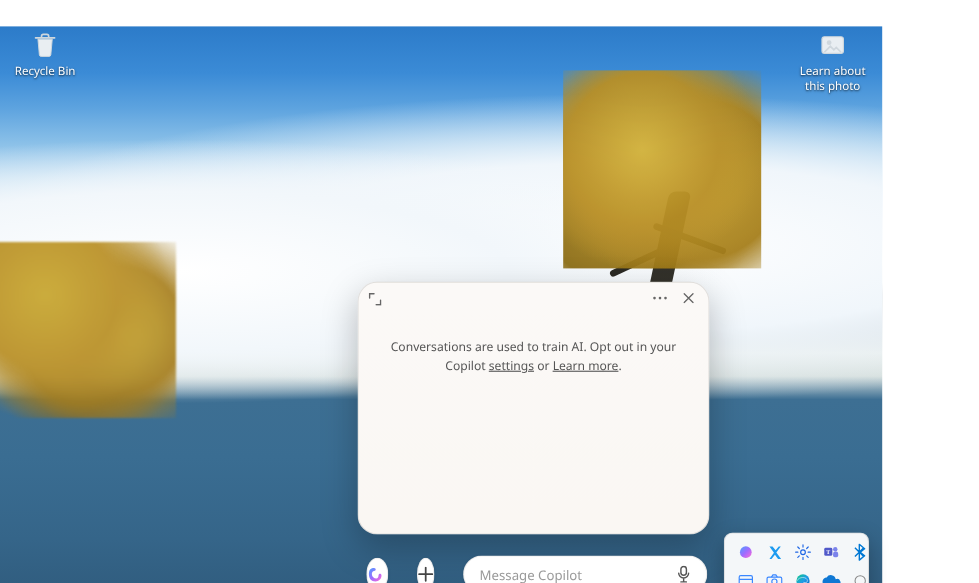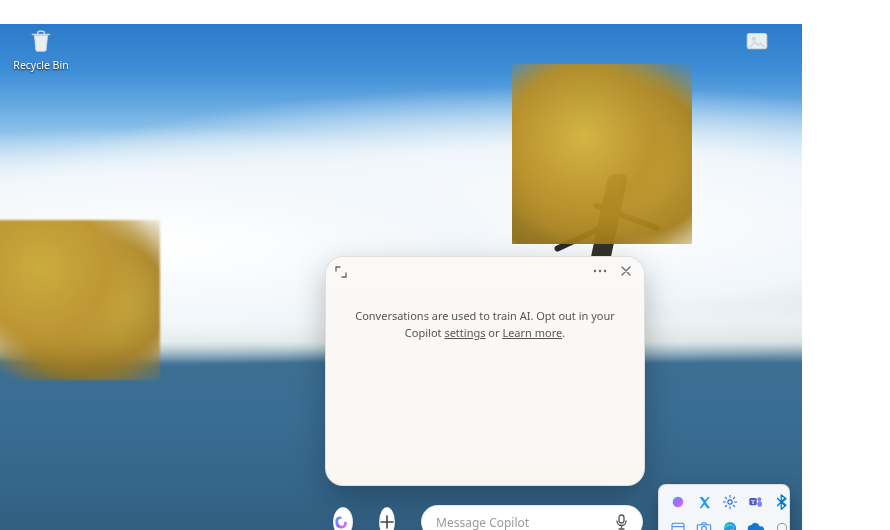--- a/index.html
+++ b/index.html
@@ -203,20 +203,21 @@
   </div>
 
   <div class="desk-icon learn">
     <div class="glyph">
       <svg width="26" height="26" viewBox="0 0 24 24">
         <rect x="3" y="5" width="18" height="14" rx="2" fill="#e9eef2" stroke="#cfd7dd"></rect>
         <circle cx="9" cy="10" r="2" fill="#cfd7dd"></circle>
         <path d="M5 18l5-5 3 3 2-2 4 4" fill="none" stroke="#cfd7dd" stroke-width="1.4"></path>
       </svg>
     </div>
+    <div>Learn about this photo</div>
   </div>
 
   <div class="copilot">
     <div class="titlebar">
       <div class="expand" title="Expand">
         <svg width="12" height="12" viewBox="0 0 12 12">
           <path d="M1 5V1h4M11 7v4H7" fill="none" stroke="#666" stroke-width="1.3" stroke-linecap="round"></path>
         </svg>
       </div>
       <div class="win-btn more" title="More">

